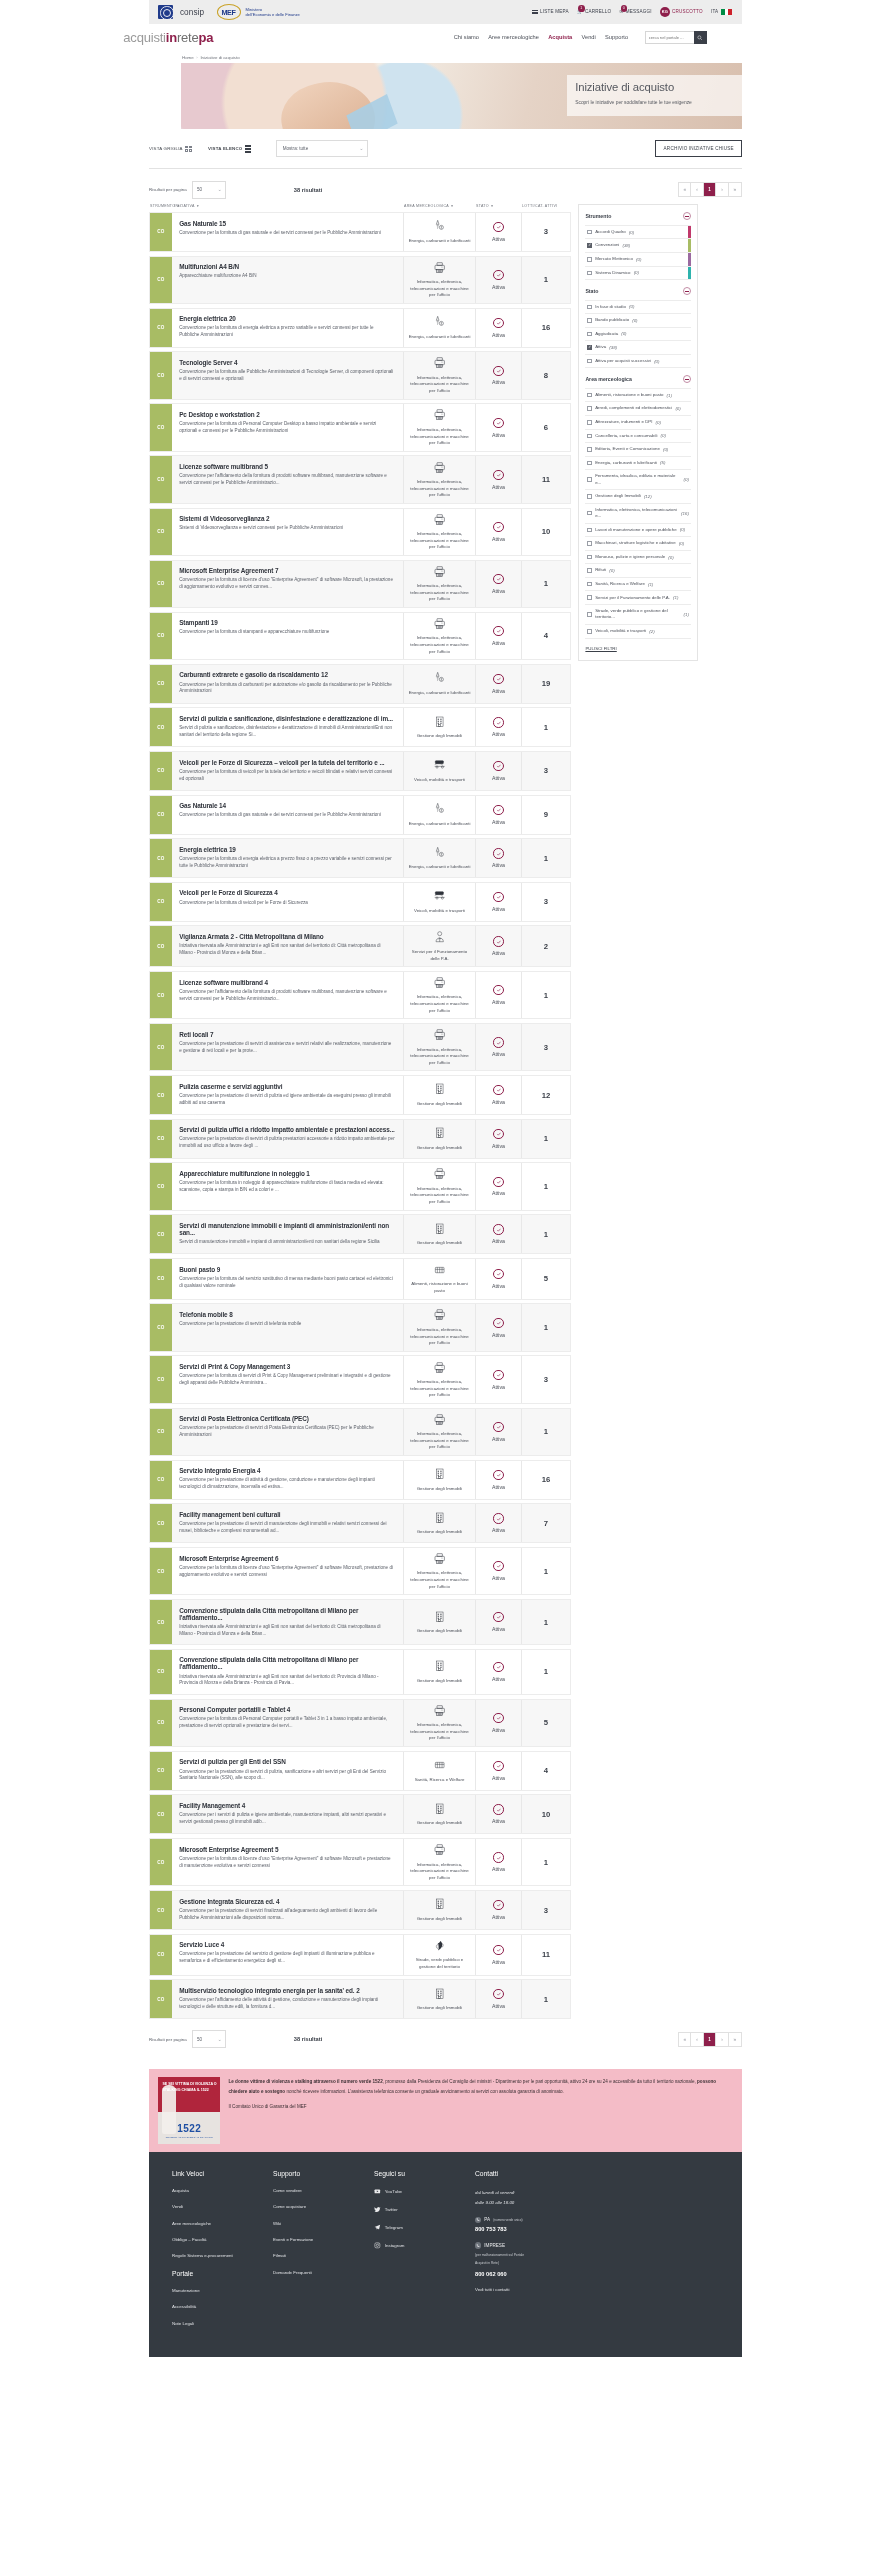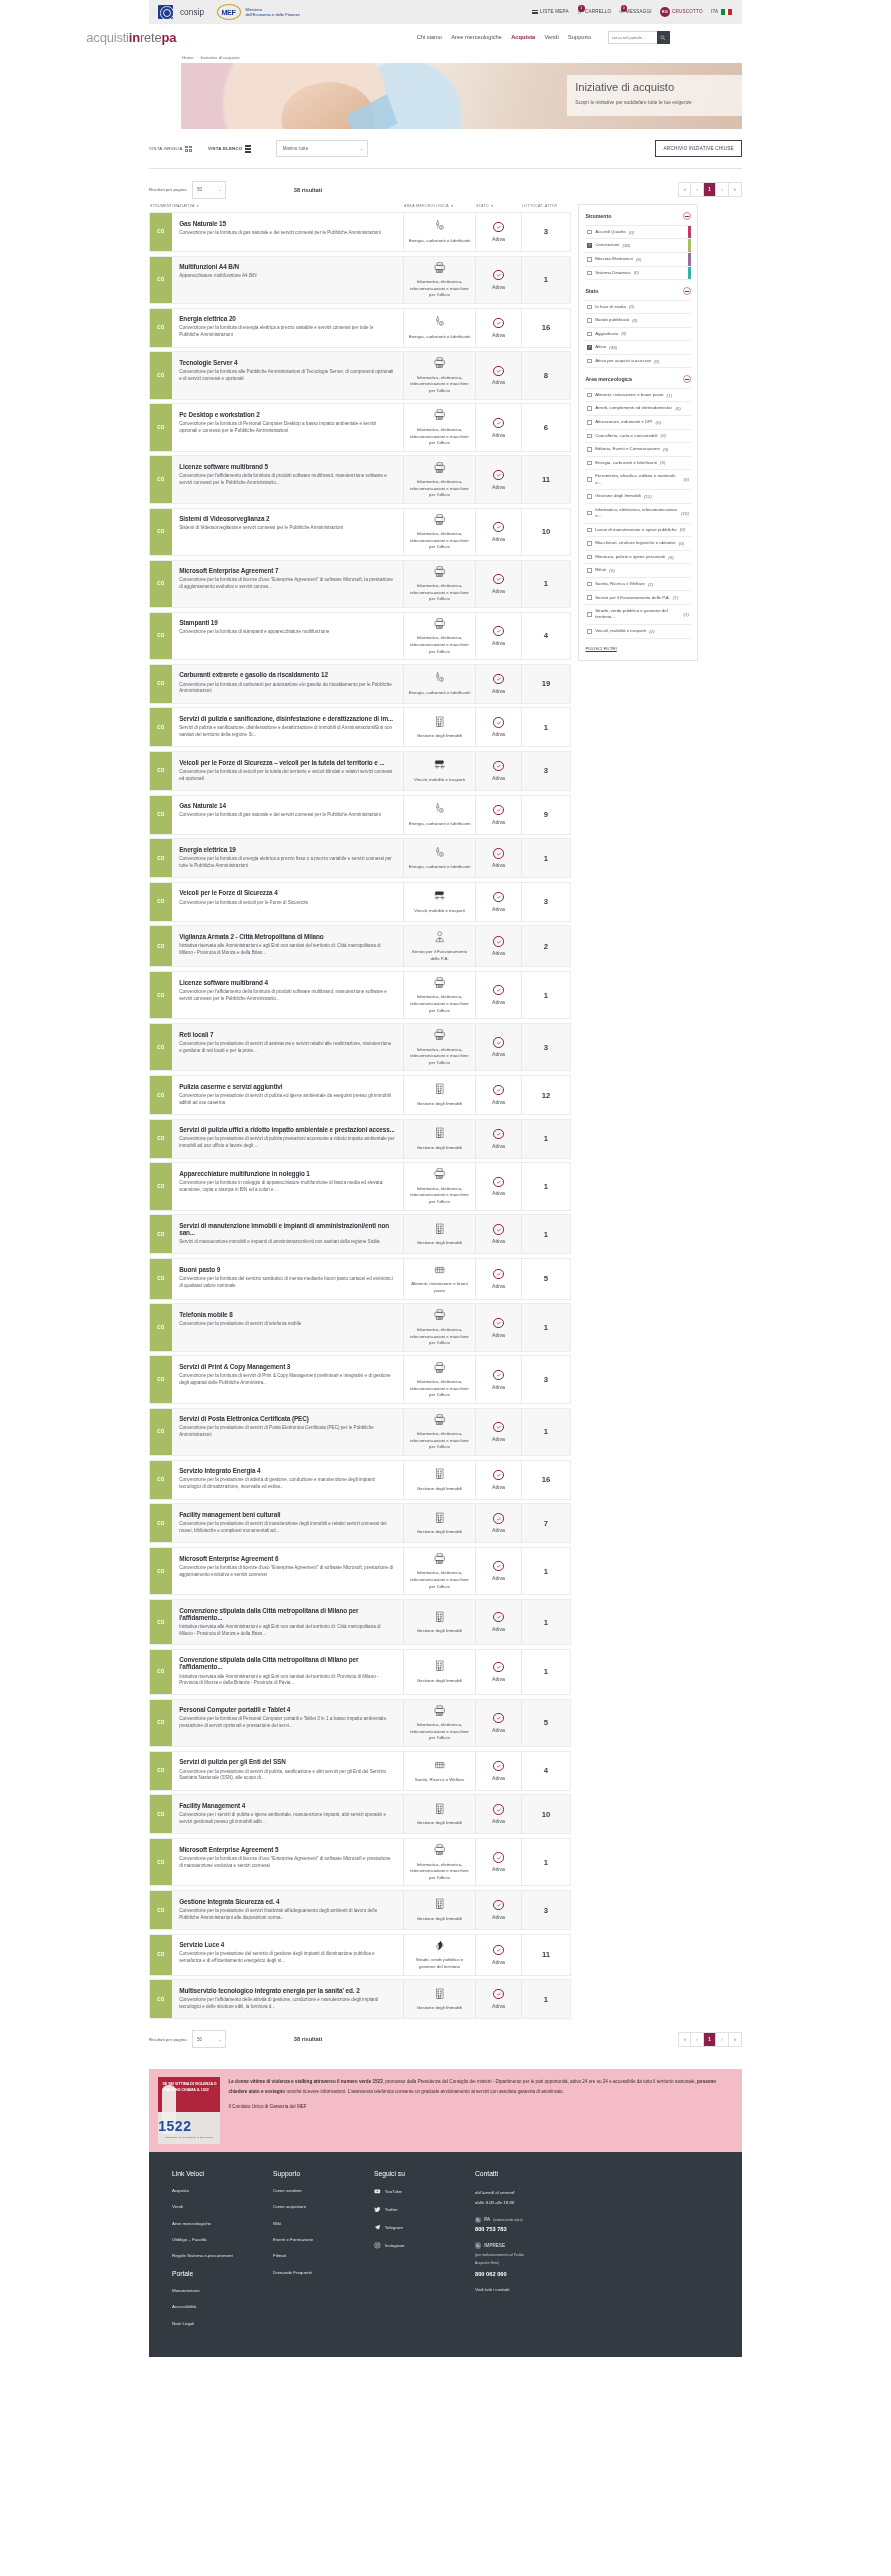--- a/index.html
+++ b/index.html
@@ -69,21 +69,21 @@
     background: #8e1f4b; color: #fff; font-size: 4.1px; font-weight: bold;
     display: flex; align-items: center; justify-content: center;
   }
   .cruscotto-txt { color: #8e1f4b; }
   .flag { display: inline-flex; height: 6.7px; width: 10.3px; margin-left: 1px; }
   .flag i { display: block; width: 3.4px; }
   .flag .g { background: #008c45; } .flag .w { background: #fff; } .flag .r { background: #cd212a; }
 
   
   .navrow {
-    margin: 0 77px; width: 593px;
+    margin: 0 114px; width: 593px;
     height: 27px; display: flex; align-items: center;
     background: #fff;
   }
   .brand { font-size: 13px; letter-spacing: -0.2px; padding-left: 9.3px; }
   .brand .a1 { color: #9a9a9a; }
   .brand .a2 { color: #8e1f4b; font-weight: bold; }
   .brand .a3 { color: #6f6f6f; }
   .brand .a4 { color: #8e1f4b; font-weight: bold; }
   .mainnav { margin-left: auto; display: flex; align-items: center; gap: 9.3px; font-size: 5.7px; color: #4a4e57; }
   .mainnav a { text-decoration: none; color: #4a4e57; white-space: nowrap; }
@@ -263,22 +263,22 @@
   }
   .pink-img .cap {
     position: absolute; top: 5.2px; left: 4.1px; right: 3.1px;
     color: #fff; font-size: 3.6px; line-height: 1.5; font-weight: bold;
   }
   .pink-img .hand {
     position: absolute; left: 4.1px; top: 8.2px; width: 13.4px; height: 49px;
     background: #f3efec; border-radius: 6.2px 6.2px 2.1px 2.1px; opacity: .92;
   }
   .pink-img .num {
-    position: absolute; bottom: 10.3px; left: 0; right: 0; 
-    color: #1f4fa3; font-size: 14px; font-weight: bold; letter-spacing: 0.5px; margin-top: 20px;
+    position: absolute; bottom: 10.3px; left: 0; right: 0; text-align: center;
+    color: #1f4fa3; font-size: 10px; font-weight: bold; letter-spacing: 0.5px; margin-top: 20px;
   }
   .pink-img .sub {
     position: absolute; bottom: 5.7px; left: 0; right: 0; text-align: center;
     color: #1f4fa3; font-size: 2.3px; letter-spacing: 0.2px;
   }
   .pink-txt { font-size: 4.6px; line-height: 2.05; color: #3c3034; }
   .pink-txt b { font-weight: bold; }
   .pink-txt .sig { display: block; margin-top: 6.2px; }
 
   

